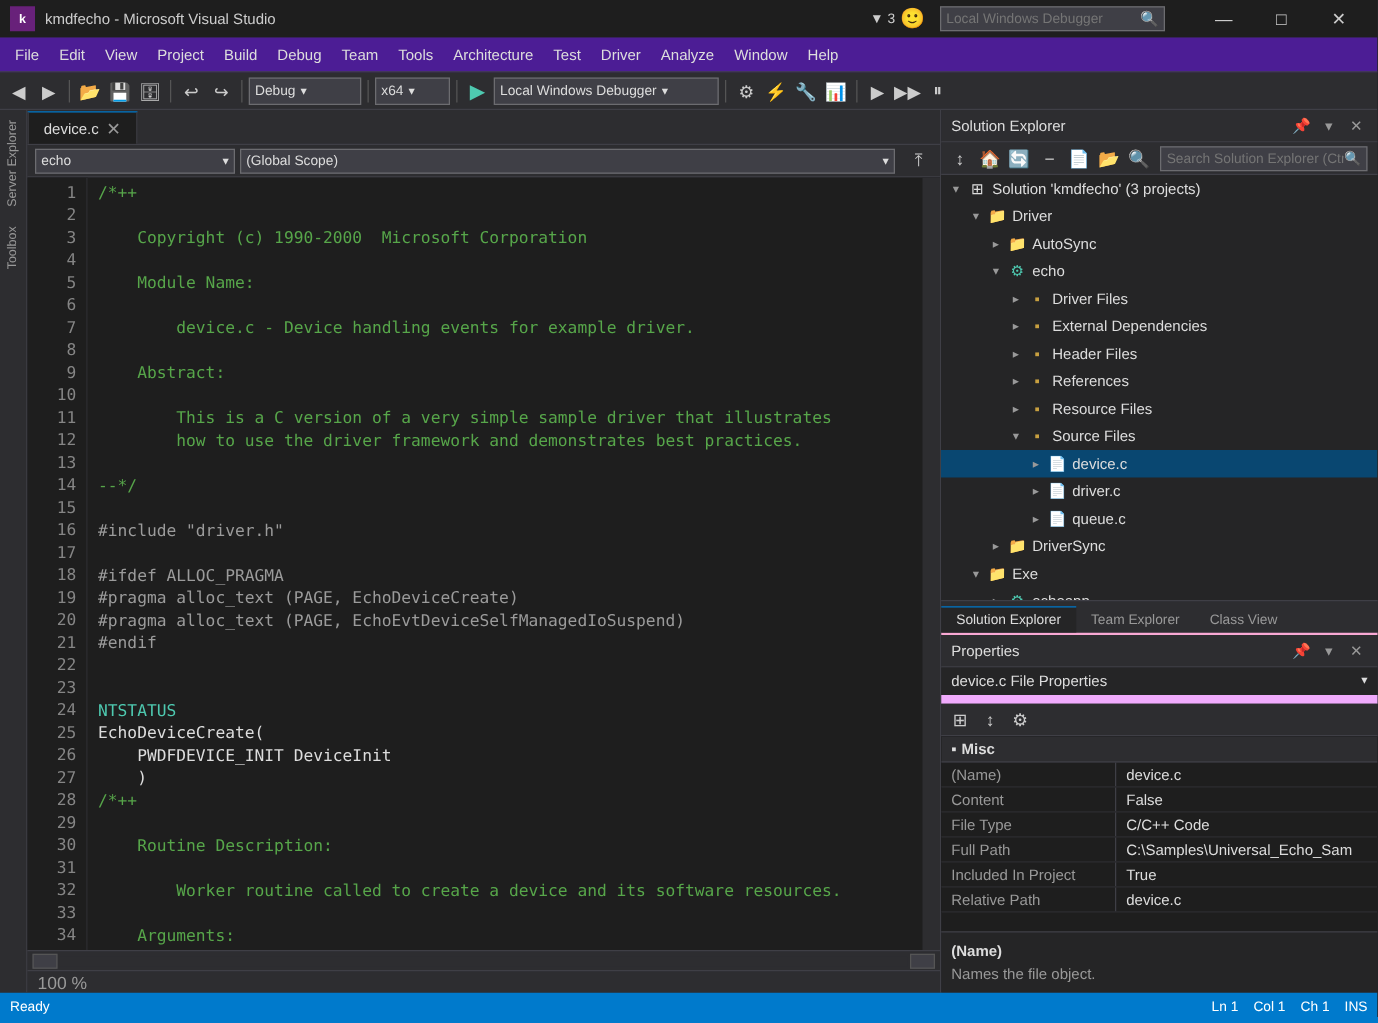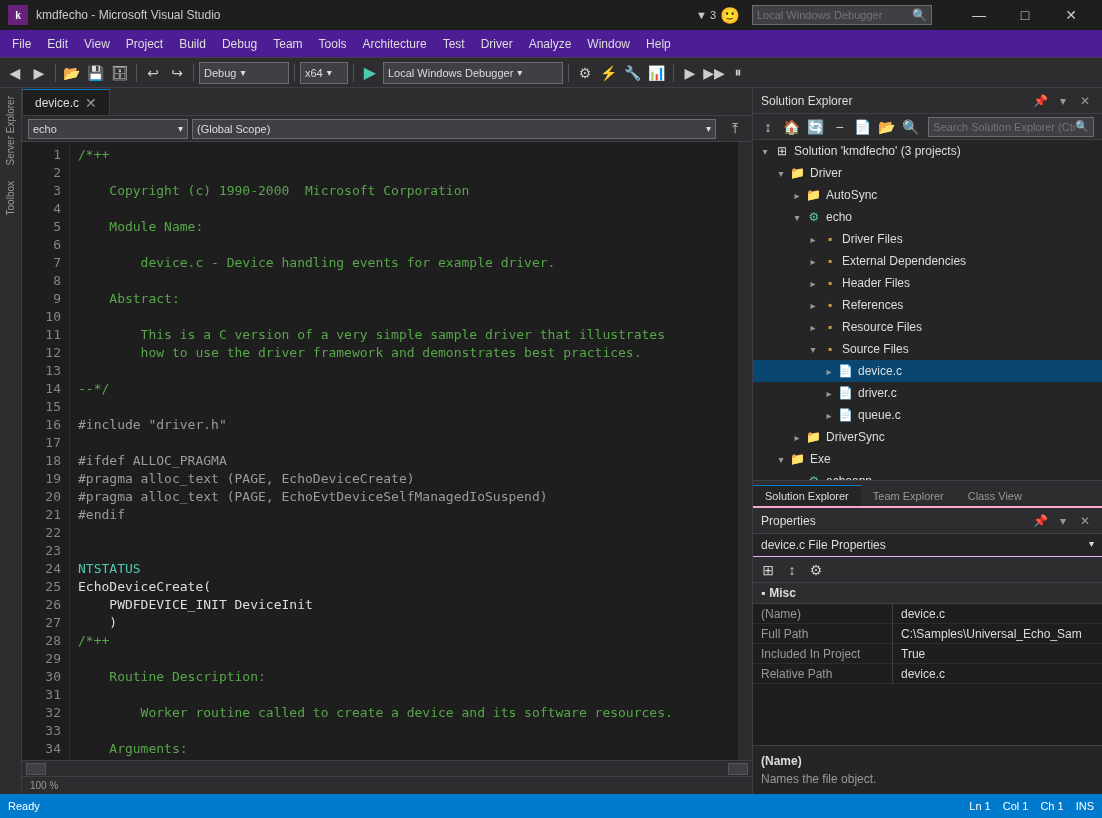--- a/index.html
+++ b/index.html
@@ -16,21 +16,21 @@
     .menu-bar { background: #4c1d95; height: 28px; display: flex; align-items: center; padding: 0 4px; border-bottom: 1px solid #3f3f46; }
     .menu-item { padding: 4px 8px; color: #ddd; cursor: pointer; font-size: 12px; height: 28px; display: flex; align-items: center; }
     
     
     .toolbar { background: #2d2d30; height: 30px; display: flex; align-items: center; padding: 0 4px; border-bottom: 1px solid #3f3f46; gap: 2px; }
     .tb-btn { width: 22px; height: 22px; display: flex; align-items: center; justify-content: center; cursor: pointer; color: #ccc; font-size: 14px; border: 1px solid transparent; }
     .tb-sep { width: 1px; height: 18px; background: #555; margin: 0 3px; }
     .tb-dropdown { height: 22px; background: #3f3f46; border: 1px solid #6c6c70; color: #ddd; font-size: 11px; padding: 0 4px; display: flex; align-items: center; cursor: pointer; }
     .tb-dropdown-arrow { margin-left: 4px; font-size: 10px; }
     .debug-dropdown { width: 90px; }
-    .arch-dropdown { width: 48px; text-align: center; }
+    .arch-dropdown { width: 60px; text-align: center; }
     .launch-dropdown { min-width: 180px; }
     
     
     .main-layout { display: flex; height: calc(818px - 30px - 28px - 30px - 24px); }
     
     
     .side-left { width: 22px; background: #2d2d30; border-right: 1px solid #3f3f46; display: flex; flex-direction: column; align-items: center; }
     .side-label { writing-mode: vertical-rl; transform: rotate(180deg); font-size: 10px; color: #999; padding: 8px 4px; cursor: pointer; }
     
     
@@ -77,21 +77,21 @@
     .tree-label { color: #ddd; }
     
     .se-tabs { background: #2d2d30; height: 26px; display: flex; align-items: flex-end; border-top: 1px solid #3f3f46; }
     .se-tab { padding: 4px 12px; font-size: 11px; cursor: pointer; color: #999; border-top: 1px solid transparent; }
     .se-tab.active { background: #252526; color: #ddd; border-top: 1px solid #007acc; }
     
     
     .properties-panel { flex: 1; display: flex; flex-direction: column; }
     .prop-content { flex: 1; overflow-y: auto; background: #1e1e1e; }
     .prop-toolbar { height: 26px; background: #2d2d30; display: flex; align-items: center; padding: 0 4px; border-bottom: 1px solid #3f3f46; gap: 2px; }
-    .prop-subtitle { background: #252526; padding: 4px 8px; font-size: 12px; color: #ddd; border-bottom: 1px solid #f0abfc; }
+    .prop-subtitle { background: #252526; padding: 4px 8px; font-size: 12px; color: #ddd; border-bottom: 7px solid #f0abfc; }
     .prop-section { background: #1e1e1e; }
     .prop-section-header { background: #2d2d30; padding: 3px 8px; font-size: 12px; color: #ddd; font-weight: bold; border-bottom: 1px solid #3f3f46; display: flex; align-items: center; gap: 4px; }
     .prop-row { display: flex; height: 20px; align-items: center; border-bottom: 1px solid #2d2d30; }
     .prop-name { width: 140px; padding: 0 8px; color: #999; font-size: 12px; border-right: 1px solid #3f3f46; height: 100%; display: flex; align-items: center; flex-shrink: 0; }
     .prop-value { padding: 0 8px; color: #ddd; font-size: 12px; display: flex; align-items: center; }
     .prop-desc { padding: 8px; font-size: 12px; color: #999; border-top: 1px solid #3f3f46; background: #252526; }
     .prop-desc-title { color: #ddd; font-weight: bold; margin-bottom: 4px; }
     
     
     .status-bar { background: #007acc; height: 24px; display: flex; align-items: center; padding: 0 8px; gap: 12px; color: white; font-size: 11px; }
@@ -245,21 +245,21 @@
       <div class="editor-scrollbar"></div>
     </div>
 
     <div style="height:16px;background:#2d2d30;display:flex;align-items:center;padding:0 4px;border-top:1px solid #3f3f46;">
       <div style="width:20px;height:12px;background:#3f3f46;border:1px solid #555;cursor:pointer;"></div>
       <div style="flex:1;height:8px;background:#2d2d30;margin:0 2px;"></div>
       <div style="width:20px;height:12px;background:#3f3f46;border:1px solid #555;cursor:pointer;"></div>
     </div>
 
     <div style="height:18px;background:#2d2d30;display:flex;align-items:center;padding:0 8px;border-top:1px solid #3f3f46;">
-      <span style="font-size:10px;color:#999;">100 %</span>
+      <span style="font-size:14px;color:#999;">100 %</span>
     </div>
   </div>
 
   <div class="right-panels">
 
     <div class="solution-explorer" style="flex: 0 0 auto; height: 420px;">
       <div class="panel-header">
         <span class="panel-title">Solution Explorer</span>
         <div class="panel-btn">📌</div>
         <div class="panel-btn">▾</div>
@@ -391,20 +391,28 @@
           <div class="prop-section-header">
             <span>▪</span>
             <span>Misc</span>
           </div>
           <div id="prop-rows-container">
               <div class="prop-row">
     <span class="prop-name">(Name)</span>
     <span class="prop-value">device.c</span>
   </div>
               <div class="prop-row">
+    <span class="prop-name">Content</span>
+    <span class="prop-value">False</span>
+  </div>
+              <div class="prop-row">
+    <span class="prop-name">File Type</span>
+    <span class="prop-value">C/C++ Code</span>
+  </div>
+              <div class="prop-row">
     <span class="prop-name">Full Path</span>
     <span class="prop-value">C:\Samples\Universal_Echo_Sam</span>
   </div>
               <div class="prop-row">
     <span class="prop-name">Included In Project</span>
     <span class="prop-value">True</span>
   </div>
               <div class="prop-row">
     <span class="prop-name">Relative Path</span>
     <span class="prop-value">device.c</span>

